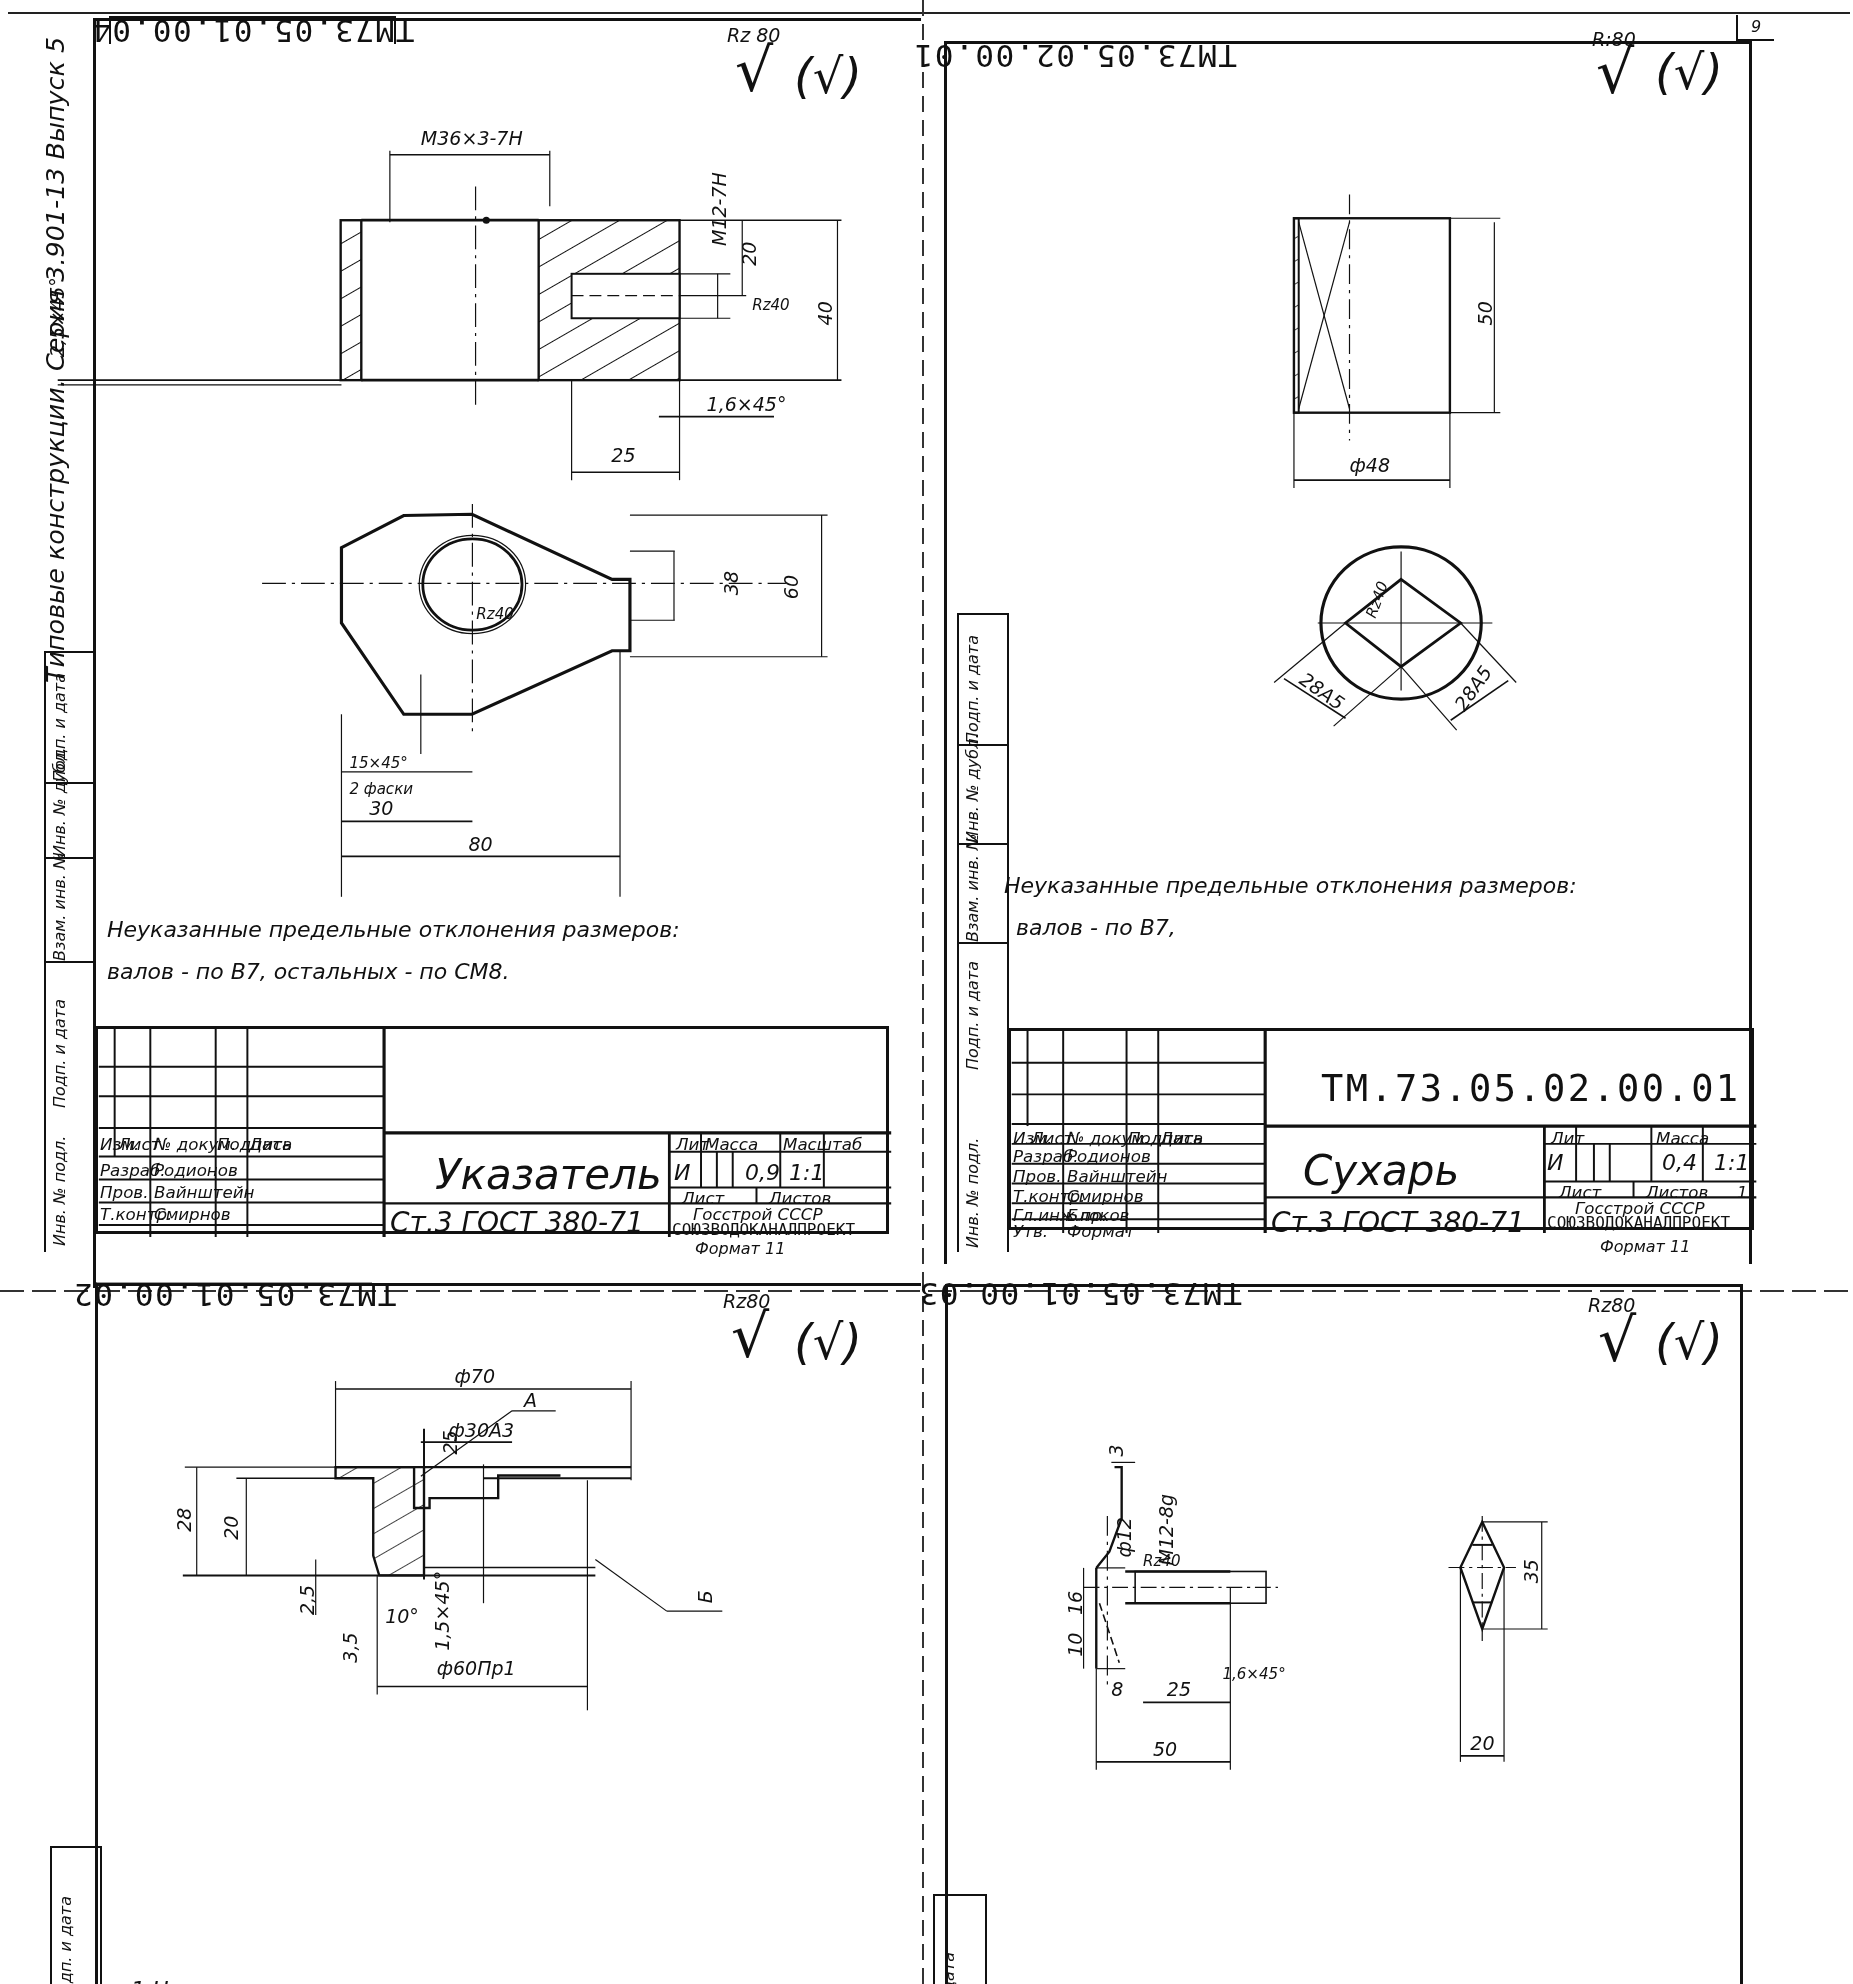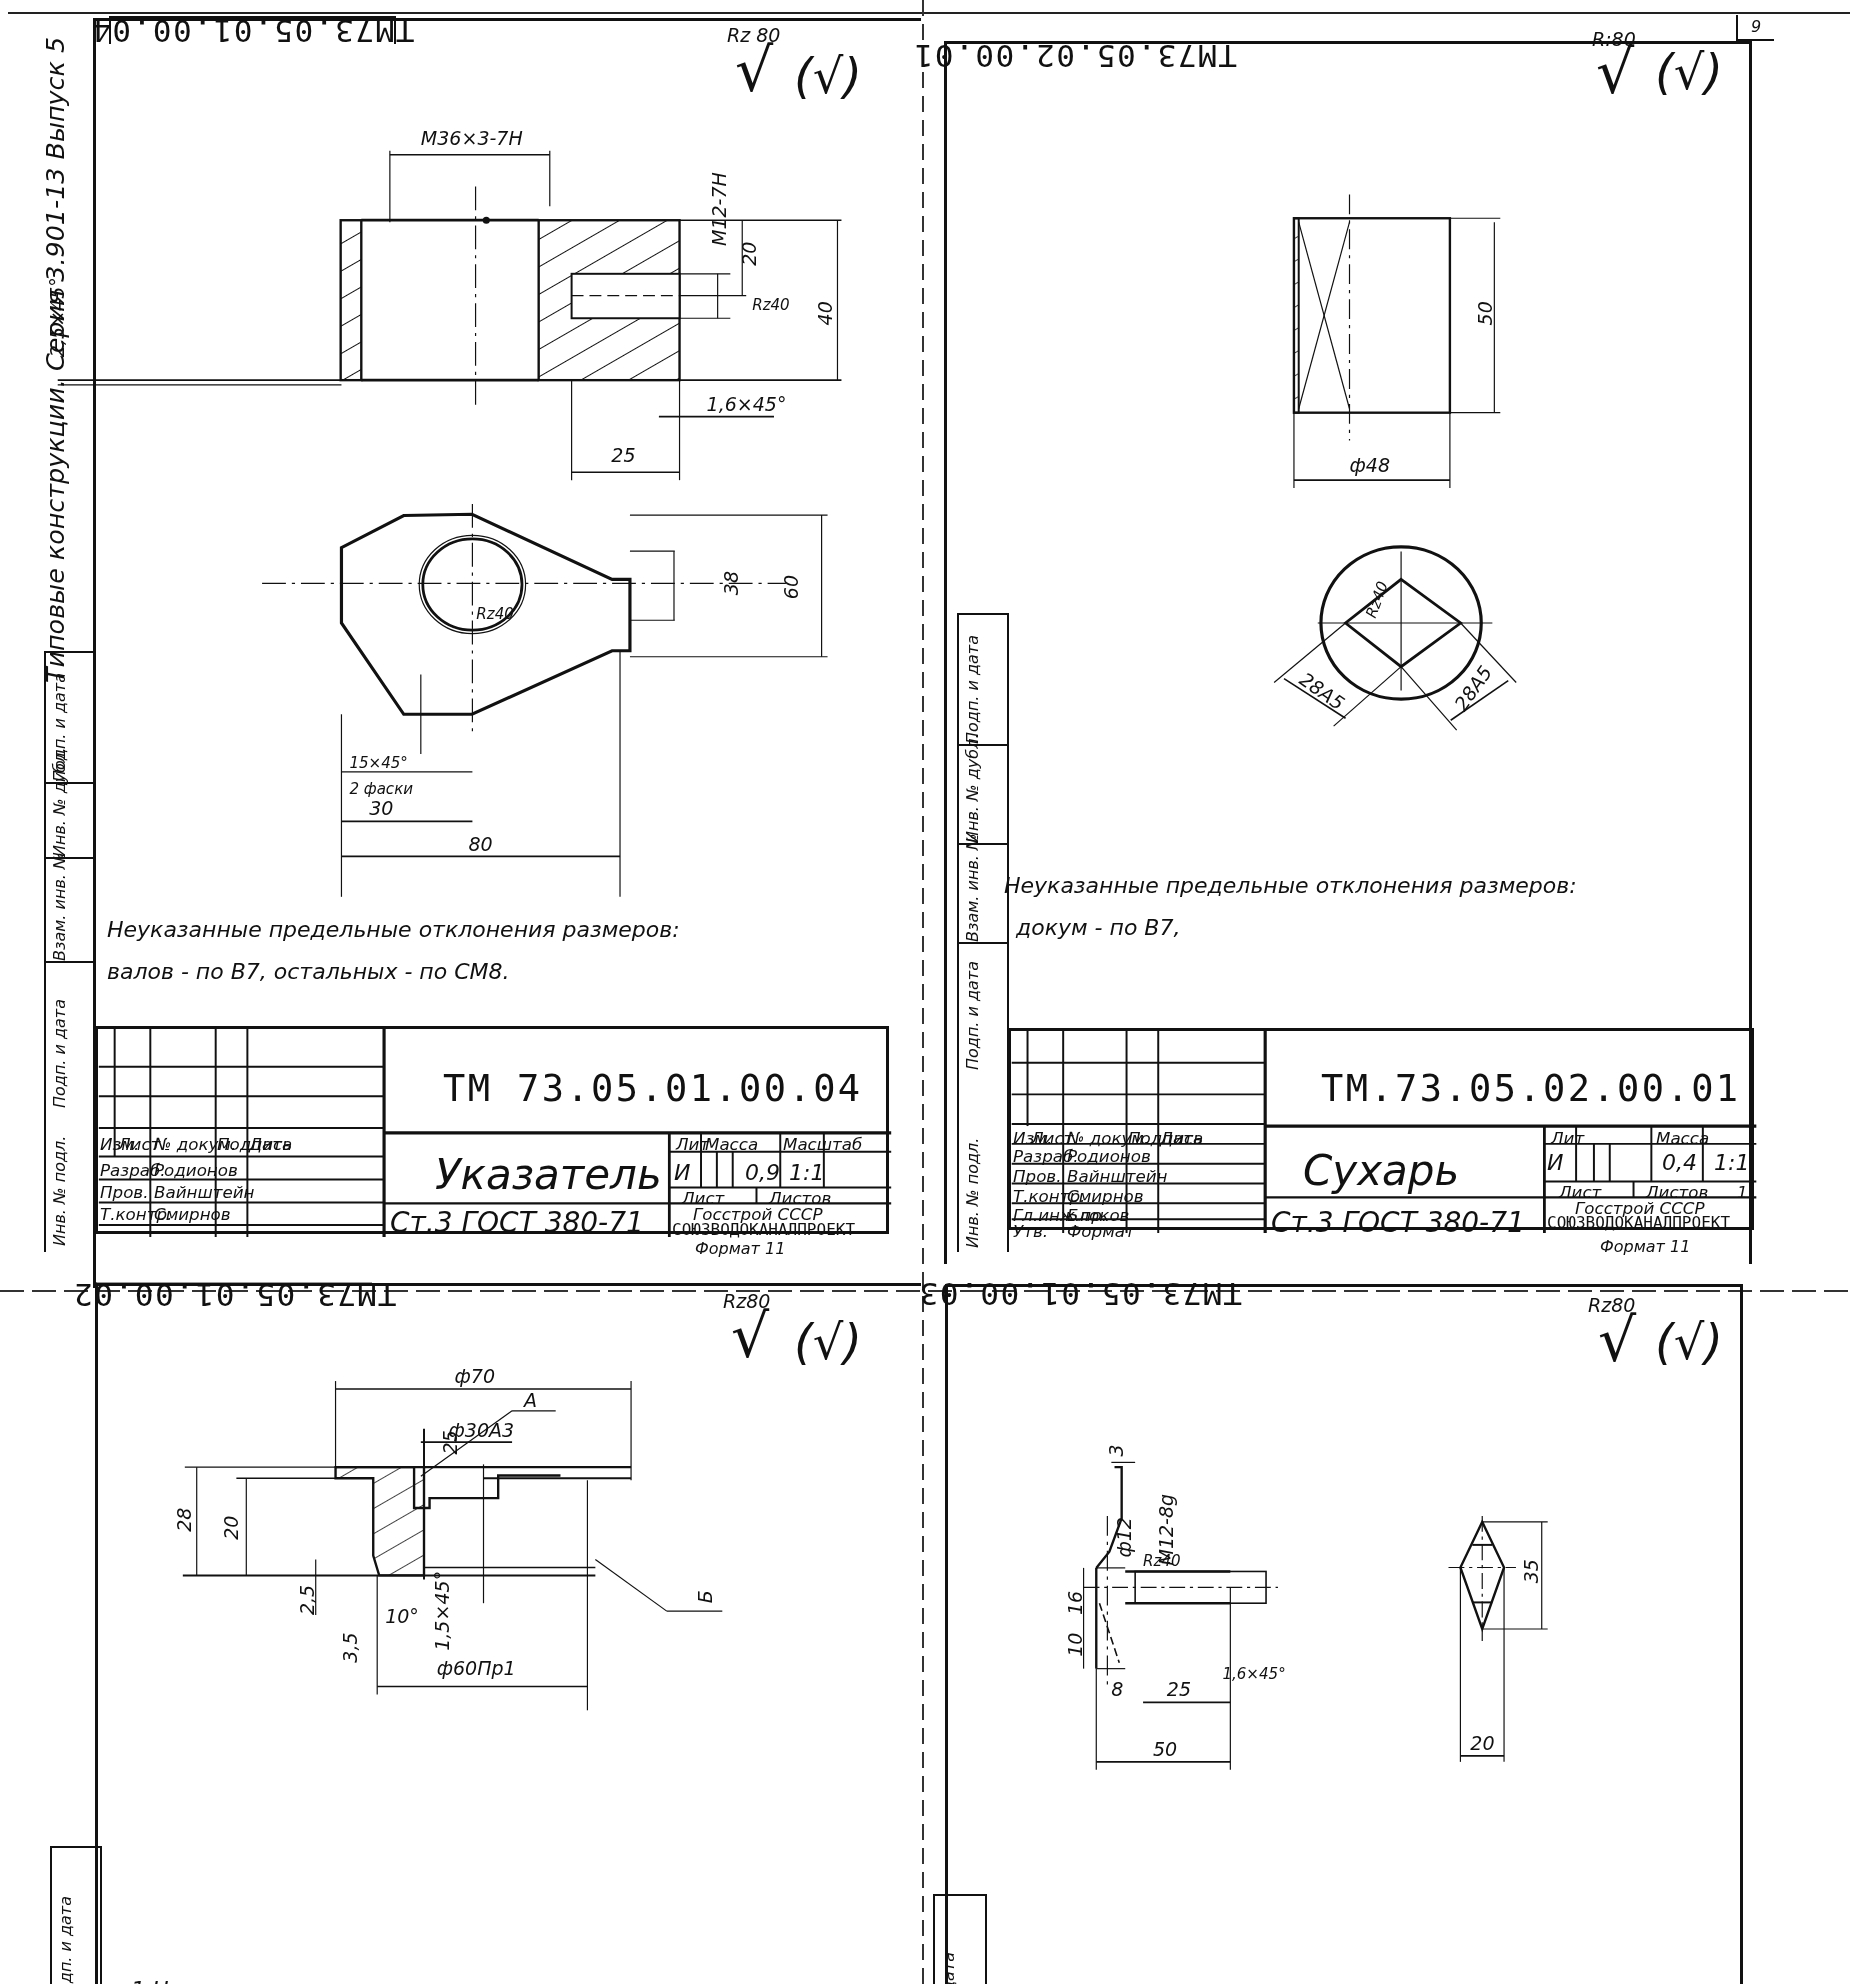--- a/index.html
+++ b/index.html
@@ -165,21 +165,20 @@
       <line x1="1440" y1="310" x2="2000" y2="310"></line>
       <line x1="1440" y1="400" x2="2000" y2="400"></line>
       <line x1="1520" y1="262" x2="1520" y2="400"></line>
         <line x1="1560" y1="310" x2="1560" y2="400"></line>
         <line x1="1600" y1="310" x2="1600" y2="400"></line>
       <line x1="1720" y1="262" x2="1720" y2="400"></line>
         <line x1="1830" y1="262" x2="1830" y2="400"></line>
       <line x1="1660" y1="400" x2="1660" y2="440"></line>
     </g>
   </svg>
-  <div class="code" style="left:345px;top:38px;">ТМ 73.05.01.00.04</div>
   <div class="sm" style="left:2px;top:105px;">Изм.</div>
   <div class="sm" style="left:20px;top:105px;">Лист</div>
   <div class="sm" style="left:56px;top:105px;">№ докум.</div>
   <div class="sm" style="left:119px;top:105px;">Подпись</div>
   <div class="sm" style="left:151px;top:105px;">Дата</div>
   <div class="sm" style="left:2px;top:131px;">Разраб.</div>
     <div class="sm" style="left:56px;top:131px;">Родионов</div>
   <div class="sm" style="left:2px;top:153px;">Пров.</div>
     <div class="sm" style="left:56px;top:153px;">Вайнштейн</div>
   <div class="sm" style="left:2px;top:175px;">Т.контр.</div>
@@ -237,21 +236,21 @@
   <line x1="3235" y1="1710" x2="3390" y2="1810" stroke="#111" stroke-width="4"></line>
   <line x1="3680" y1="1570" x2="3820" y2="1720" stroke="#111" stroke-width="3"></line>
   <line x1="3530" y1="1680" x2="3670" y2="1840" stroke="#111" stroke-width="3"></line>
   <line x1="3655" y1="1815" x2="3800" y2="1715" stroke="#111" stroke-width="4"></line>
   <text class="dim" transform="translate(3270,1720) rotate(35)">28A5</text>
   <text class="dim" transform="translate(3690,1795) rotate(-55)">28A5</text>
   <text class="dimsm" transform="translate(3465,1560) rotate(-70)">Rz40</text>
 </svg>
 <div class="note" style="left:1004px;top:865px;">
   <div>Неуказанные предельные отклонения размеров:</div>
-  <div style="padding-left:12px;">докум - по В7,</div>
+  <div style="padding-left:12px;">валов - по В7,</div>
 </div>
 
 <div class="side" style="left:957px;top:613px;width:52px;height:639px;border-left:2.8px solid #111;border-right:2.8px solid #111;">
   <div class="cell" style="top:0;"></div>
   <div class="txt" style="left:4px;top:131px;">Подп. и дата</div>
   <div class="cell" style="top:131px;"></div>
   <div class="txt" style="left:4px;top:230px;">Инв. № дубл.</div>
   <div class="cell" style="top:230px;"></div>
   <div class="txt" style="left:4px;top:329px;">Взам. инв. №</div>
   <div class="cell" style="top:329px;"></div>

